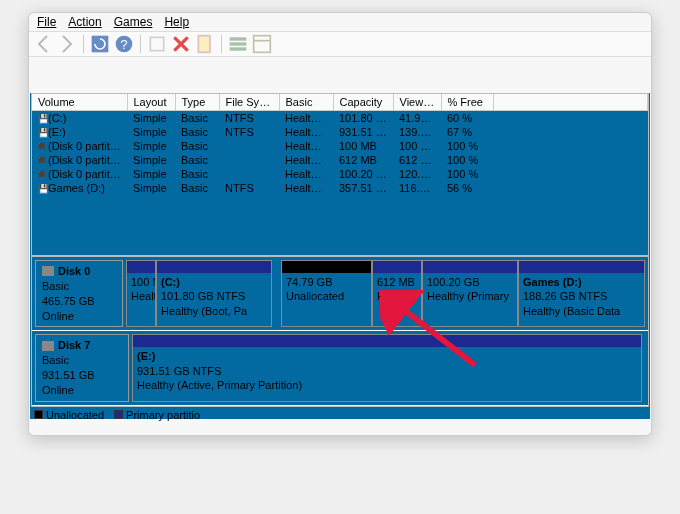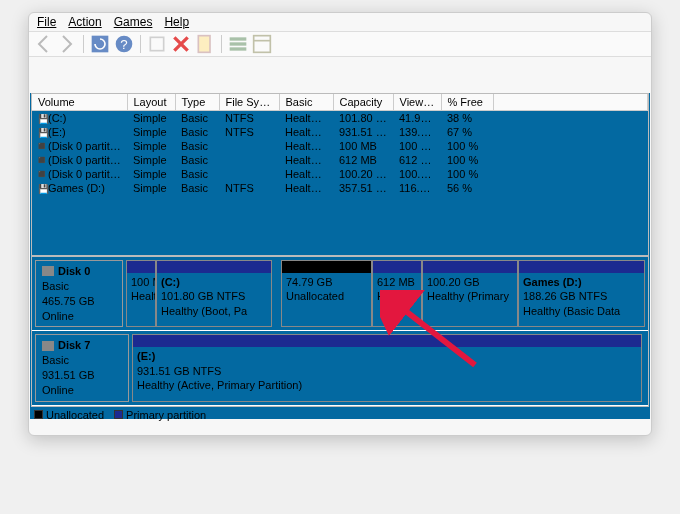--- a/index.html
+++ b/index.html
@@ -146,21 +146,21 @@
           </thead>
         <tbody id="volrows">
             <tr class="data">
               <td class="drv">(C:)</td>
               <td>Simple</td>
               <td>Basic</td>
               <td>NTFS</td>
               <td>Healthy ...</td>
               <td>101.80 GB</td>
               <td>41.95 ...</td>
-              <td>38 %</td>
+              <td>60 %</td>
               <td></td>
             </tr>
             <tr class="data">
               <td class="drv">(E:)</td>
               <td>Simple</td>
               <td>Basic</td>
               <td>NTFS</td>
               <td>Healthy ...</td>
               <td>931.51 GB</td>
               <td>139.16...</td>
@@ -189,21 +189,21 @@
               <td>100 %</td>
               <td></td>
             </tr>
             <tr class="data">
               <td>(Disk 0 partitio...</td>
               <td>Simple</td>
               <td>Basic</td>
               <td></td>
               <td>Healthy ...</td>
               <td>100.20 GB</td>
-              <td>100.20...</td>
+              <td>120.77...</td>
               <td>100 %</td>
               <td></td>
             </tr>
             <tr class="data">
               <td class="drv">Games (D:)</td>
               <td>Simple</td>
               <td>Basic</td>
               <td>NTFS</td>
               <td>Healthy ...</td>
               <td>357.51 GB</td>
@@ -252,21 +252,21 @@
             <div class="part" style="width: 510px;">
               <div class="bar"></div>
               <div class="body"><div class="pt">(E:)</div>931.51 GB NTFS<br>Healthy (Active, Primary Partition)</div>
             </div>
           </div>
         </div>
       </div>
 
     <div class="legend">
       <span><span class="sw black"></span><span>Unallocated</span></span>
-      <span><span class="sw blue"></span><span>Primary partition</span></span>
+      <span><span class="sw blue"></span><span>Primary partitio</span></span>
     </div>
 
   </div>
 </div>
 
 <svg class="arrow" style="left:380px; top:290px;" width="120" height="90">
   <defs>
       <marker id="ah" markerWidth="12" markerHeight="12" refX="2" refY="5" orient="auto">
     <path d="M0 0L10 5L0 10z" fill="#e3173e"></path>
       </marker>

